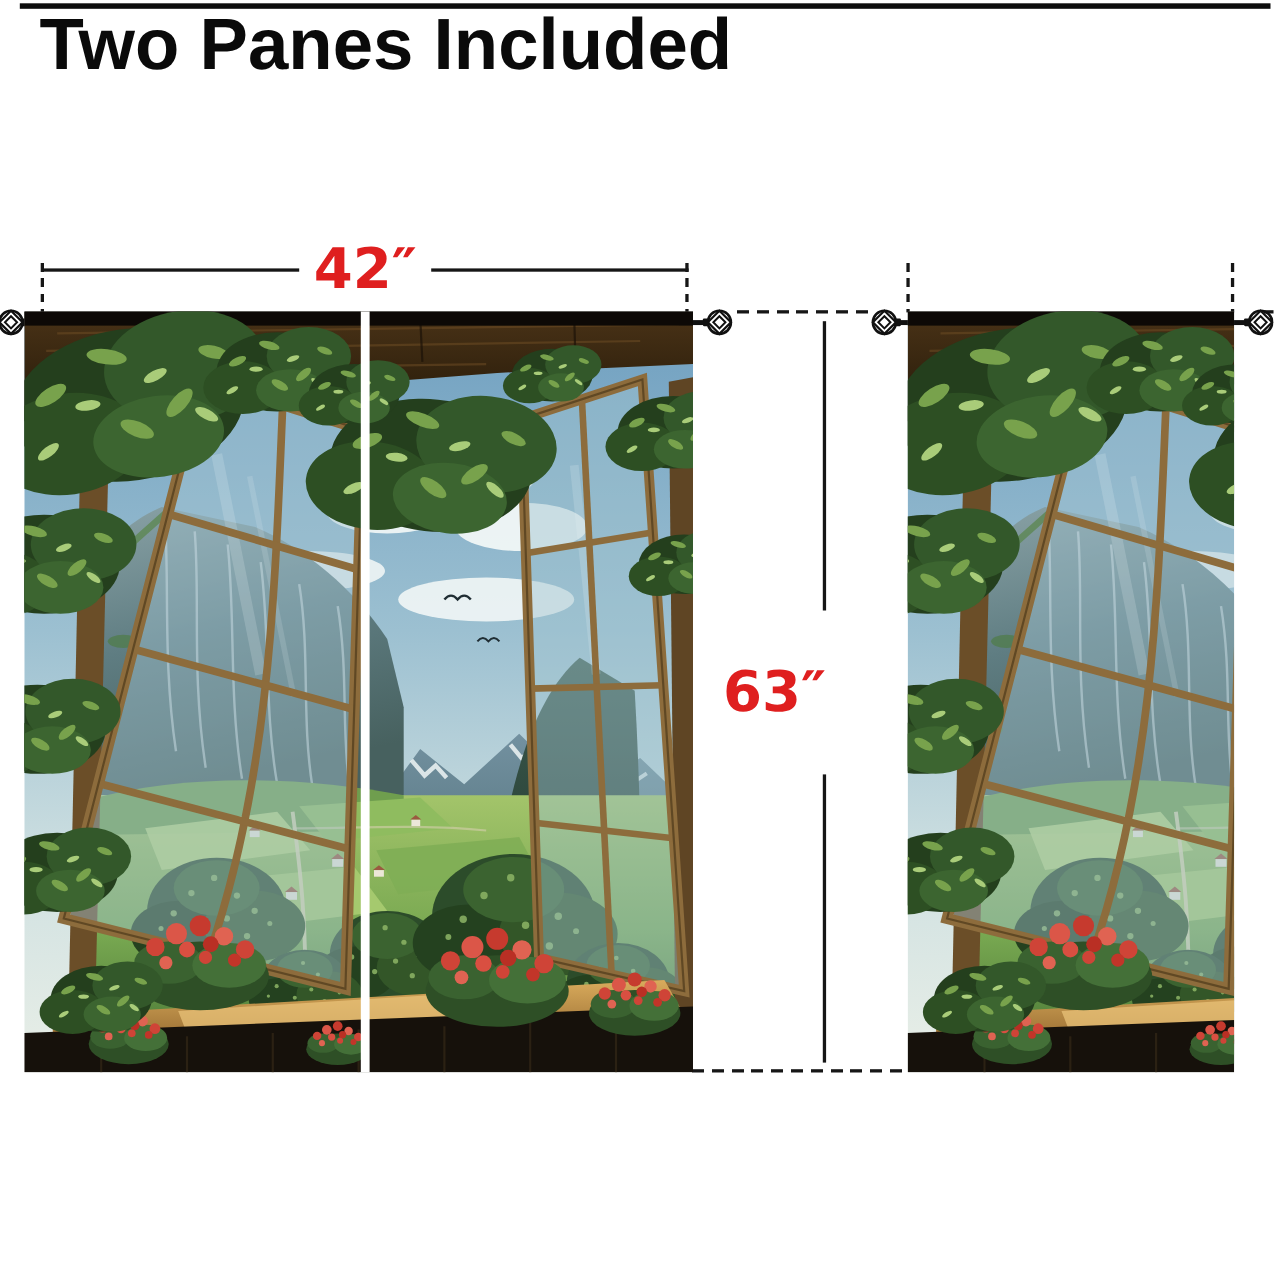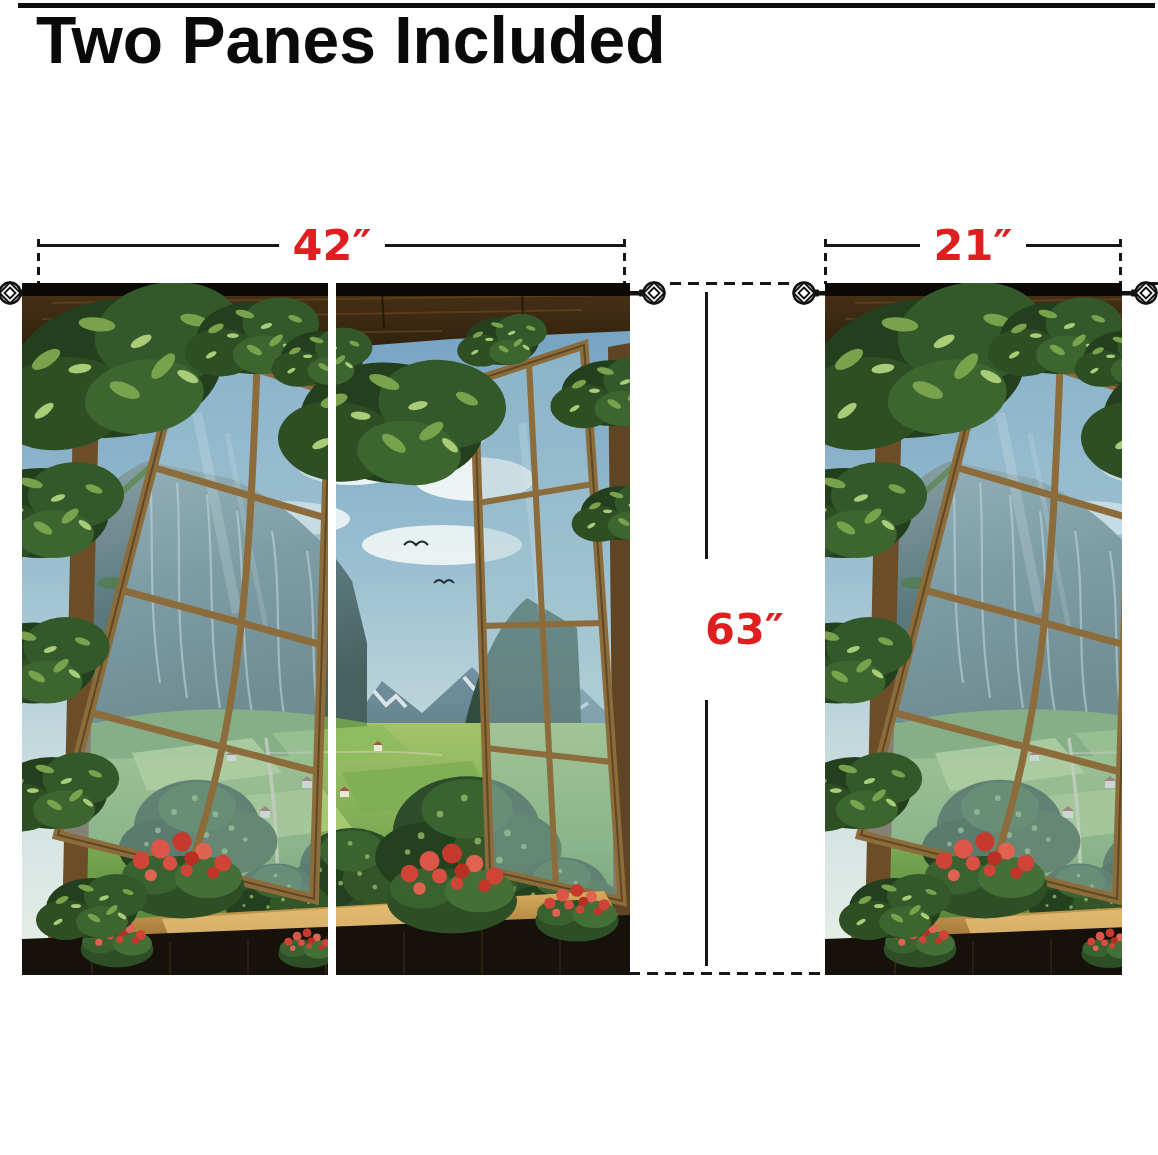--- a/index.html
+++ b/index.html
@@ -10,24 +10,24 @@
   .top-rule{position:absolute;left:18px;top:3px;width:1137px;height:5px;background:#0d0d0d;}
   .page-title{
     position:absolute;left:36px;top:6px;margin:0;
     font-size:66px;font-weight:700;color:#0a0a0a;letter-spacing:0px;line-height:1.05;
     font-family:"Liberation Sans","DejaVu Sans",sans-serif;white-space:nowrap;text-align:center;
   }
   
   .dim-h{position:absolute;display:flex;align-items:center;height:44px;}
   .dline{flex:1;height:3px;background:#161616;}
   .dim-label{
-    padding:0 13px;font-size:43px;font-weight:700;color:#df1f1f;line-height:1;
+    padding:0 13px;font-size:51px;font-weight:700;color:#df1f1f;line-height:1;
     font-family:"DejaVu Sans","Liberation Sans",sans-serif;white-space:nowrap;
   }
-  .dim-v{position:absolute;display:flex;flex-direction:column;align-items:flex-start;width:46px;gap:40px;}
+  .dim-v{position:absolute;display:flex;flex-direction:column;align-items:flex-end;width:46px;gap:40px;}
   .dline-v{width:3px;flex:1;background:#161616;}
   .dim-label-v{padding:9px 0;}
   .vdash{position:absolute;width:3px;background:repeating-linear-gradient(to bottom,#161616 0 8px,transparent 8px 14px);}
   .hdash{position:absolute;height:3px;background:repeating-linear-gradient(to right,#161616 0 11px,transparent 11px 18px);}
   .soliddash{position:absolute;height:3px;background:#161616;}
   .finial{position:absolute;width:40px;height:26px;}
   .finial.mirror{transform:scaleX(-1);}
   .curtain{position:absolute;top:283px;height:692px;overflow:hidden;}
   .curtain svg{display:block;}
   .panel-gap{position:absolute;top:0;bottom:0;width:8px;background:#ffffff;}
@@ -46,25 +46,20 @@
   <h1 class="page-title">Two Panes Included</h1>
 
   <div class="dim-h" style="left:38px;top:223px;width:588px;">
     <div class="dline"></div>
     <span class="dim-label">42″</span>
     <div class="dline"></div>
   </div>
   <div class="vdash" style="left:37px;top:239px;height:45px;"></div>
   <div class="vdash" style="left:623px;top:239px;height:45px;"></div>
 
-  <div class="dim-h" style="left:825px;top:223px;width:296px;">
-    <div class="dline"></div>
-    <span class="dim-label">21″</span>
-    <div class="dline"></div>
-  </div>
   <div class="vdash" style="left:824px;top:239px;height:45px;"></div>
   <div class="vdash" style="left:1119px;top:239px;height:45px;"></div>
 
   <div class="hdash" style="left:670px;top:282px;width:124px;"></div>
   <div class="soliddash" style="left:1149px;top:282px;width:9px;"></div>
   <div class="hdash" style="left:629px;top:972px;width:196px;"></div>
 
   <div class="dim-v" style="left:705px;top:292px;height:674px;">
     <div class="dline-v"></div>
     <span class="dim-label dim-label-v">63″</span>

